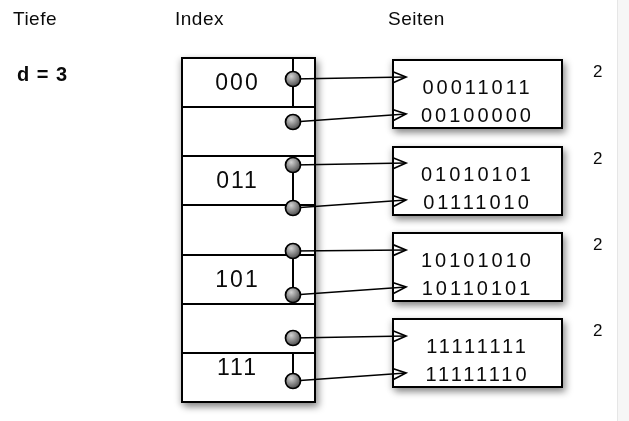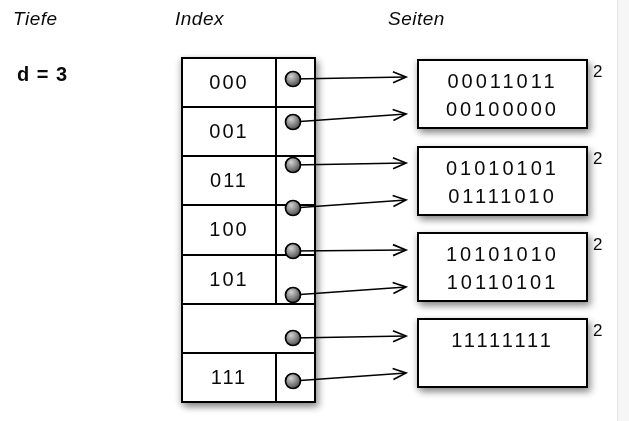--- a/index.html
+++ b/index.html
@@ -15,21 +15,20 @@
   .edge-strip {
     position: absolute;
     top: 0; right: 0; bottom: 0;
     width: 11px;
     background: #f6f6f6;
     border-left: 1px solid #e6e6e6;
   }
   .hdr {
     position: absolute;
     top: 8px;
-    font-style: italic;
     font-size: 19px;
     font-weight: 500;
     letter-spacing: 0.5px;
     white-space: nowrap;
   }
   .hdr-tiefe  { left: 13px; }
   .hdr-index  { left: 175px; }
   .hdr-seiten { left: 388px; }
   .depth-label {
     position: absolute;
@@ -52,43 +51,43 @@
     box-shadow: 3px 4px 7px rgba(0,0,0,0.40), -2px 2px 6px rgba(0,0,0,0.15);
     display: flex;
     flex-direction: column;
   }
   .index-row {
     flex: 1;
     display: flex;
     border-bottom: 2px solid #000;
     min-height: 0;
   }
-  .index-row:last-child { border-bottom: none; }
+  .index-row:last-child { border-bottom: none; flex-direction: column; }
   .index-key {
-    width: 94px;
+    width: 111px;
     box-sizing: border-box;
     border-right: 2px solid #000;
     display: flex;
     align-items: center;
     justify-content: center;
-    font-size: 20px;
+    font-size: 23px;
     letter-spacing: 2px;
   }
   .index-ptr { flex: 1; }
   .page-box {
     position: absolute;
-    left: 417px;
+    left: 392px;
     width: 171px;
     height: 70px;
     box-sizing: border-box;
     border: 2.5px solid #000;
     background: #ffffff;
     box-shadow: 3px 4px 7px rgba(0,0,0,0.40), -2px 2px 6px rgba(0,0,0,0.12);
     text-align: center;
-    padding-top: 6px;
+    padding-top: 12px;
   }
   .page-record {
     font-size: 20px;
     letter-spacing: 3px;
     line-height: 28px;
     white-space: nowrap;
   }
   .local-depth {
     position: absolute;
     left: 593px;
@@ -115,29 +114,27 @@
   <div class="hdr hdr-index">Index</div>
 
   <div class="depth-label">d = 3</div>
 
   <div class="index-table">
     <div class="index-row">
       <div class="index-key">000</div>
       <div class="index-ptr"></div>
     </div>
     <div class="index-row">
-      <div class="index-key">001</div>
       <div class="index-ptr"></div>
     </div>
     <div class="index-row">
       <div class="index-key">011</div>
       <div class="index-ptr"></div>
     </div>
     <div class="index-row">
-      <div class="index-key">100</div>
       <div class="index-ptr"></div>
     </div>
     <div class="index-row">
       <div class="index-key">101</div>
       <div class="index-ptr"></div>
     </div>
     <div class="index-row">
       <div class="index-ptr"></div>
     </div>
     <div class="index-row">
@@ -153,20 +150,21 @@
   <div class="page-box" style="top:146px">
     <div class="page-record">01010101</div>
     <div class="page-record">01111010</div>
   </div>
   <div class="page-box" style="top:232px">
     <div class="page-record">10101010</div>
     <div class="page-record">10110101</div>
   </div>
   <div class="page-box" style="top:318px">
     <div class="page-record">11111111</div>
+    <div class="page-record">11111110</div>
   </div>
 
   <div class="local-depth" style="top:63px">2</div>
   <div class="local-depth" style="top:150px">2</div>
   <div class="local-depth" style="top:236px">2</div>
   <div class="local-depth" style="top:322px">2</div>
 
   <svg class="overlay" width="629" height="421" viewBox="0 0 629 421">
     <defs>
       <radialGradient id="ballGrad" cx="38%" cy="32%" r="78%">

